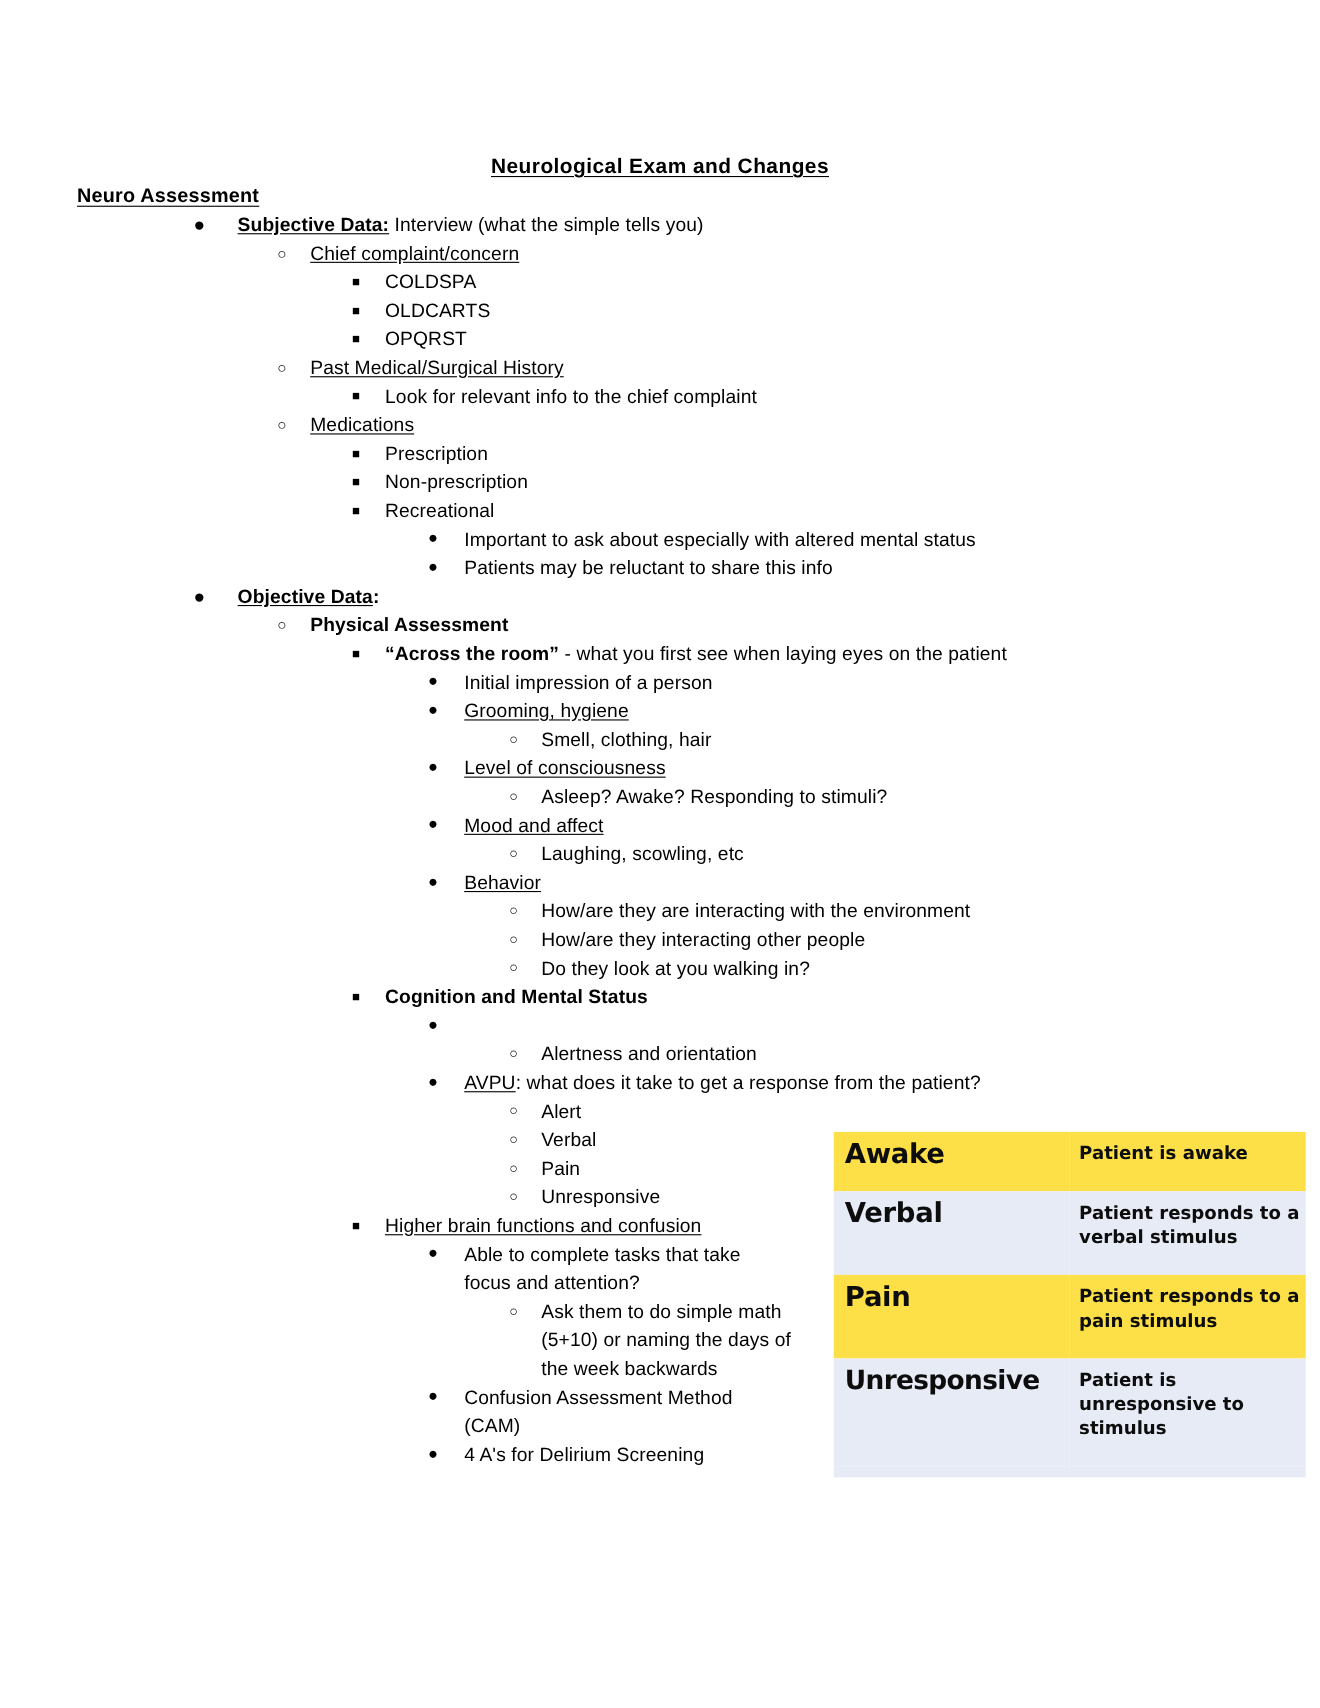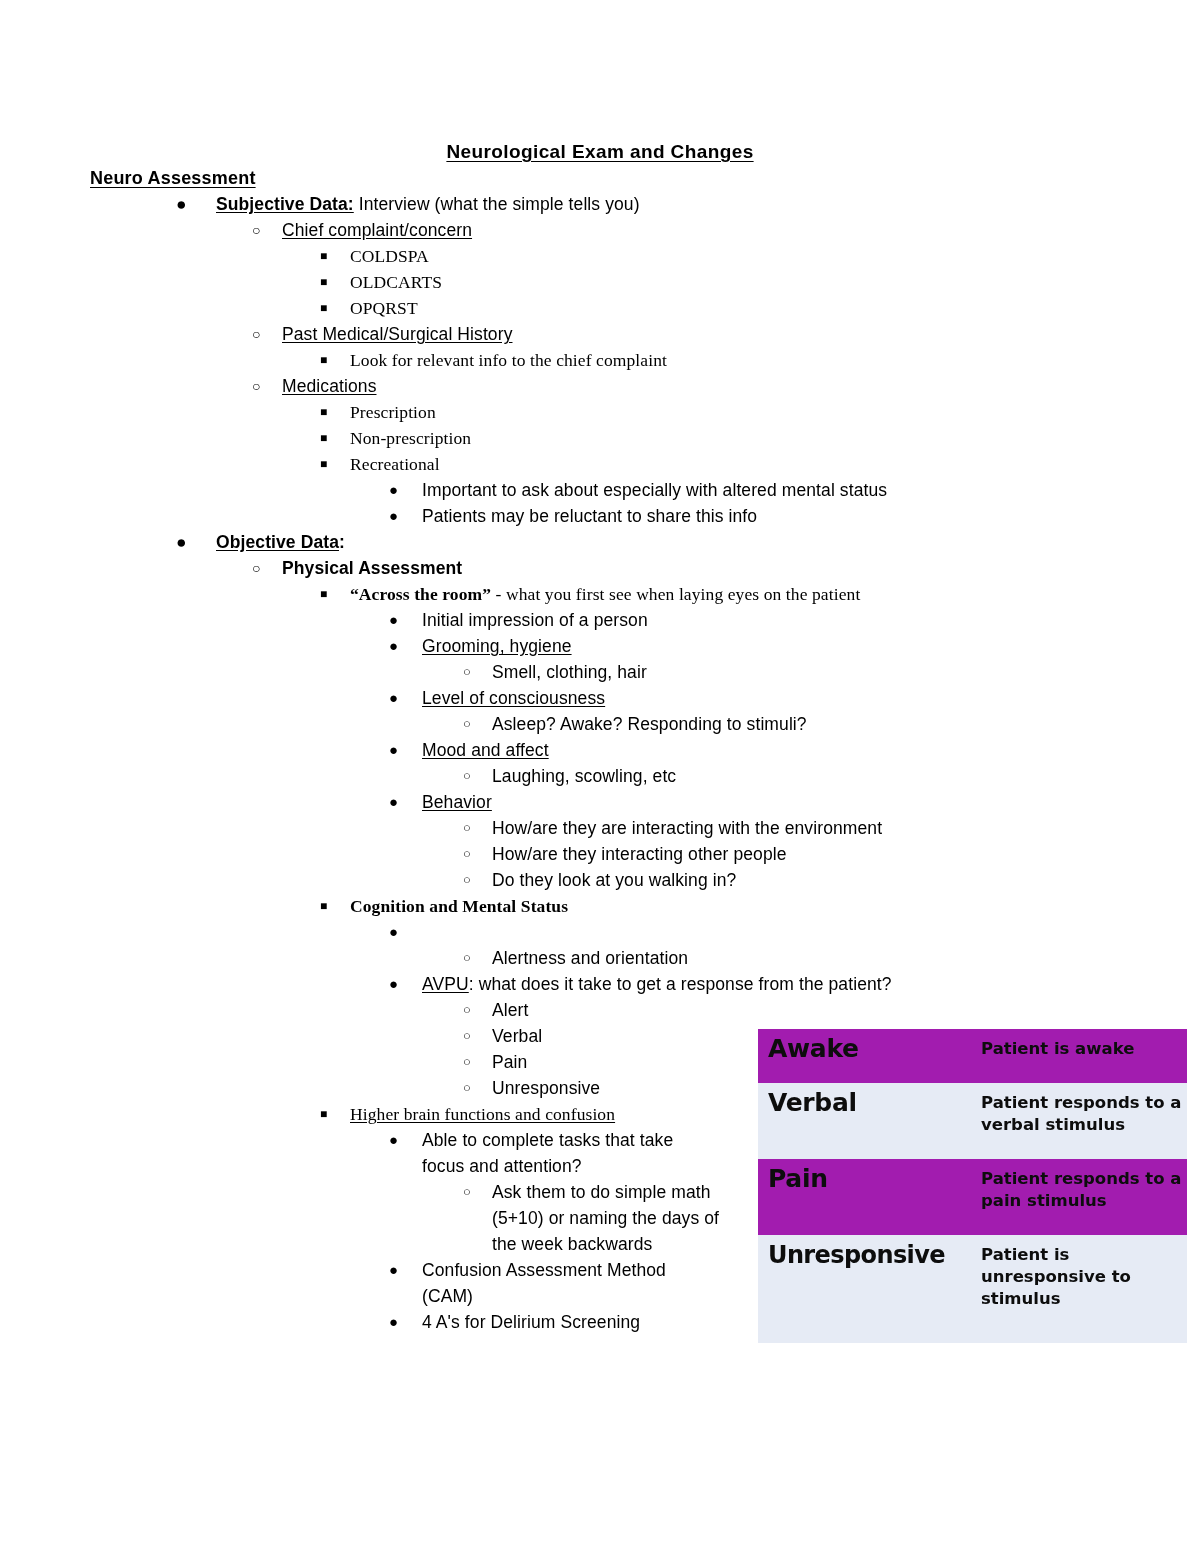--- a/index.html
+++ b/index.html
@@ -37,21 +37,21 @@
     text-decoration: underline;
     text-underline-offset: 3px;
     text-align: center;
   }
   .h1 {
     font-size: 18px;
     font-weight: bold;
     letter-spacing: 0.2px;
     line-height: 26px;
     margin: 0;
-    padding-left: 90px;
+    padding-left: 70px;
   }
   .h1 span {
     text-decoration: underline;
     text-underline-offset: 3px;
   }
 
   
   .row {
     position: relative;
     line-height: 26px;
@@ -68,21 +68,21 @@
   .row .txt {
     display: block;
   }
 
   
   .l1 .bul { left: 176px; }
   .l1 .txt { margin-left: 216px; }
   .l2 .bul { left: 252px; font-size: 14px; }
   .l2 .txt { margin-left: 282px; }
   .l3 .bul { left: 320px; font-size: 12px; }
-  .l3 .txt { margin-left: 350px; font-family: Liberation Serif, serif; }
+  .l3 .txt { margin-left: 350px; }
   .l4 .bul { left: 389px; font-size: 15px; }
   .l4 .txt { margin-left: 422px; }
   .l5 .bul { left: 463px; font-size: 13px; }
   .l5 .txt { margin-left: 492px; }
 
   .u { text-decoration: underline; text-underline-offset: 2px; }
   .b { font-weight: bold; }
 
   
   .narrow .txt { max-width: 292px; }
@@ -90,21 +90,21 @@
 
   
   .avpu-table {
     position: absolute;
     left: 758px;
     top: 1029px;
     width: 429px;
     font-family: "DejaVu Sans", sans-serif;
     border-collapse: collapse;
   }
-  .avpu-table tr.dark td { background: #a21caf; }
+  .avpu-table tr.dark td { background: #fde047; }
   .avpu-table tr.light td { background: #e6ebf5; }
   .avpu-table td {
     vertical-align: top;
     padding: 0;
   }
   .avpu-table td.term {
     width: 204px;
     font-size: 25px;
     font-weight: bold;
     padding: 5px 0 7px 10px;

